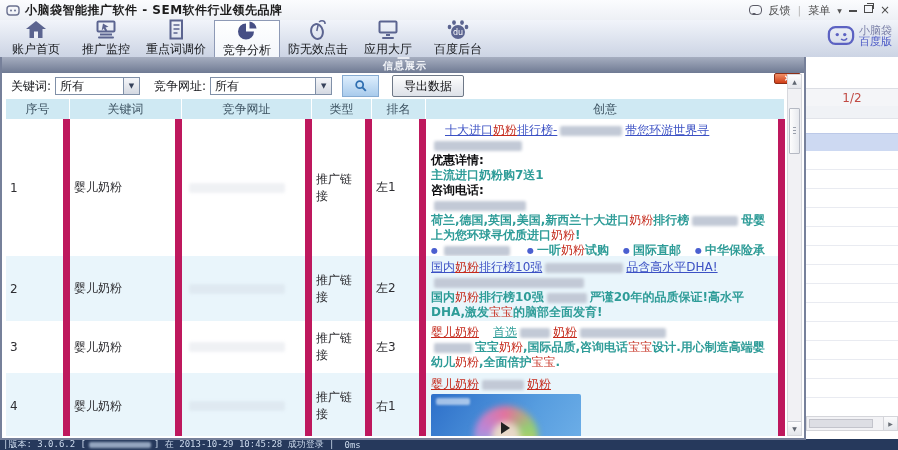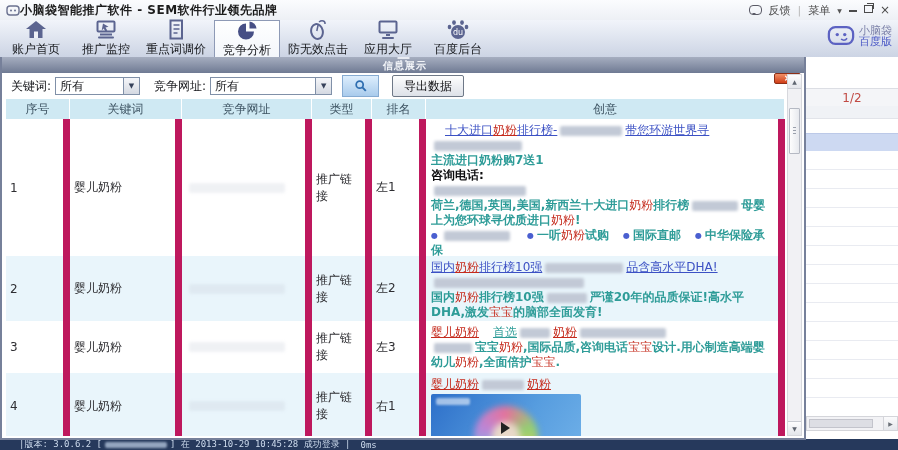--- a/index.html
+++ b/index.html
@@ -3,21 +3,21 @@
 <meta charset="utf-8">
 <style>
   html,body{margin:0;padding:0;}
   body{width:898px;height:450px;position:relative;overflow:hidden;
        font-family:"DejaVu Sans","Liberation Sans",sans-serif;background:#fff;
        -webkit-font-smoothing:antialiased;}
   
   .titlebar{position:absolute;left:0;top:0;right:0;height:20px;
     background:linear-gradient(#fbfcfe,#edf0f5);border-bottom:1px solid #d9dde5;
     display:flex;align-items:center;padding-left:6px;font-size:12px;color:#1c1c1c;}
-  .titlebar .app-title{font-weight:bold;letter-spacing:0.5px;text-align:right;}
+  .titlebar .app-title{font-weight:bold;margin-left:5px;letter-spacing:0.5px;text-align:right;}
   .wc{margin-left:auto;display:flex;align-items:center;gap:7px;padding-right:8px;color:#4a4a4a;font-size:11px;}
   .wc .sep{color:#b9b9b9;}
   .bubble{display:inline-block;width:11px;height:8px;border:1px solid #5a5a66;border-radius:4px;position:relative;}
   .bubble:after{content:"";position:absolute;left:2px;bottom:-3px;border:2px solid transparent;border-top-color:#5a5a66;}
   .glyph-btn{cursor:default;line-height:10px;}
   .mini-bar{display:inline-block;width:8px;height:2px;background:#4a4a4a;margin-bottom:1px;}
   .restore-sq{display:inline-block;width:7px;height:6px;border:1px solid #4a4a4a;position:relative;}
   .restore-sq:after{content:"";position:absolute;left:2px;top:-3px;width:6px;height:5px;border:1px solid #4a4a4a;border-bottom:none;border-left:none;}
   
   .toolbar{position:absolute;left:0;top:20px;right:0;height:37px;
@@ -103,21 +103,21 @@
   .vscroll{position:absolute;right:2px;top:17px;bottom:2px;width:15px;background:#f1f1f4;border:1px solid #d7d8dd;box-sizing:border-box;}
   .vs-btn{height:13px;background:linear-gradient(#fdfdfe,#e4e6eb);border-bottom:1px solid #c9ccd3;
     color:#5f6570;font-size:6px;display:flex;align-items:center;justify-content:center;}
   .vs-btn.down{position:absolute;left:0;right:0;bottom:0;border-bottom:none;border-top:1px solid #c9ccd3;}
   .vs-thumb{position:absolute;left:1px;right:1px;top:33px;height:44px;background:linear-gradient(90deg,#fdfdfd,#e7e9ee);
     border:1px solid #b5b9c3;border-radius:1px;}
   .vs-thumb:after{content:"";position:absolute;left:3px;right:3px;top:18px;height:7px;
     background:repeating-linear-gradient(to bottom,#9aa0ac 0 1px,transparent 1px 3px);}
   
   .statusbar{position:absolute;left:0;right:0;bottom:0;height:11px;background:#26395c;
-    color:#ccdaec;font-size:9px;display:flex;align-items:center;padding-left:19px;
+    color:#ccdaec;font-size:9px;display:flex;align-items:center;padding-left:3px;
     font-family:"DejaVu Sans Mono","Liberation Mono",monospace;white-space:nowrap;}
   .status-blur{display:inline-block;width:62px;height:6px;background:#93a5bf;border-radius:2px;filter:blur(1.2px);margin:0 3px;}
 </style>
 </head>
 <body>
 
 <div class="titlebar">
   <svg width="14" height="11" viewBox="0 0 14 11">
     <rect x="1" y="1" width="12" height="9" rx="3" fill="none" stroke="#6b7290" stroke-width="1.4"></rect>
     <circle cx="5" cy="5.5" r="1" fill="#6b7290"></circle>
@@ -277,20 +277,21 @@
         <div class="t-row">
           <div class="cell c0">1</div>
           <div class="cell c1">婴儿奶粉</div>
           <div class="cell c2">
             <span class="blurbox" style="width: 96px; opacity: 0.25;"></span>
           </div>
           <div class="cell c3">推广链接</div>
           <div class="cell c4">左1</div>
           <div class="cell c5 cr">
             <div class="cr-line"><span class="gap"></span><a class="lnk">十大进口</a><a class="lnkred">奶粉</a><a class="lnk">排行榜-</a><span class="blurbox" style="width: 62px;"></span><a class="lnk">带您环游世界寻</a><span class="blurbox" style="width: 88px;"></span></div>
+            <div class="cr-line"><span class="boldtxt">优惠详情:</span></div>
             <div class="cr-line"><span class="teal">主流进口奶粉购7送1</span></div>
             <div class="cr-line"><span class="boldtxt">咨询电话:</span></div>
             <div class="cr-line"><span class="blurbox" style="width: 92px;"></span></div>
             <div class="cr-line"><span class="teal">荷兰,德国,英国,美国,新西兰十大进口</span><span class="redtxt">奶粉</span><span class="teal">排行榜</span><span class="blurbox" style="width: 46px;"></span><span class="teal">母婴上为您环球寻优质进口</span><span class="redtxt">奶粉</span><span class="teal">!</span></div>
             <div class="cr-line"><span class="dot">●</span><span class="blurbox" style="width: 66px;"></span><span class="gap"></span><span class="dot">●</span><span class="teal">一听</span><span class="redtxt">奶粉</span><span class="teal">试购</span><span class="gap"></span><span class="dot">●</span><span class="teal">国际直邮</span><span class="gap"></span><span class="dot">●</span><span class="teal">中华保险承保</span></div>
           </div>
         </div>
         <div class="t-row alt">
           <div class="cell c0">2</div>
           <div class="cell c1">婴儿奶粉</div>

